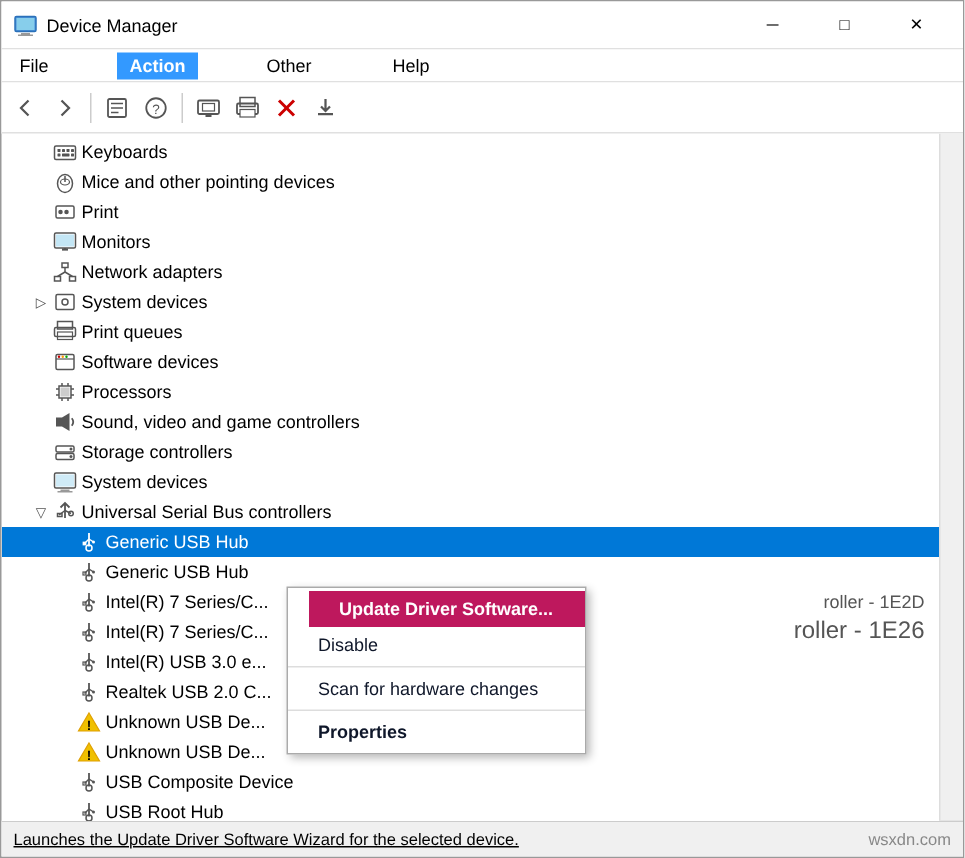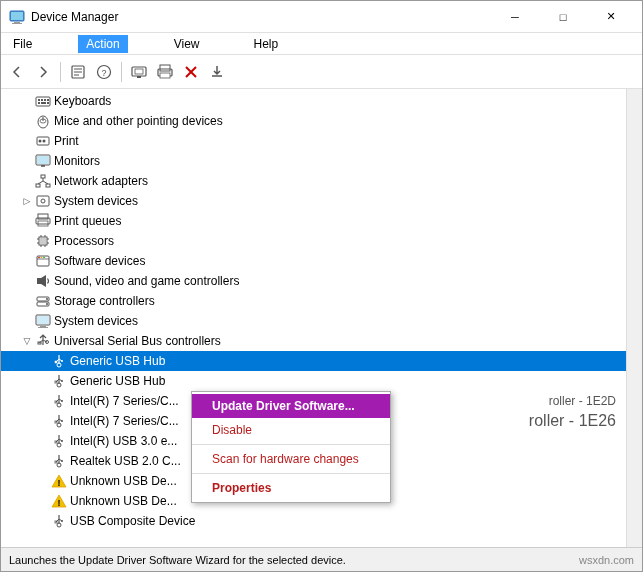--- a/index.html
+++ b/index.html
@@ -159,40 +159,40 @@
       border: 1px solid #aaa;
       box-shadow: 2px 2px 6px rgba(0,0,0,0.3);
       z-index: 100;
       width: 200px;
       padding: 2px 0;
     }
     .ctx-item {
       padding: 5px 20px;
       cursor: pointer;
       font-size: 12px;
-      color: #b91c1c;
-    }
-    .ctx-item.active { background: #a21caf; color: #fff; }
+      color: #0f172a;
+    }
+    .ctx-item.active { background: #be185d; color: #fff; margin-left: 14px; }
     .ctx-separator {
       height: 1px;
       background: #ddd;
       margin: 2px 0;
     }
     .status-bar {
       height: 24px;
       border-top: 1px solid #ccc;
       display: flex;
       align-items: center;
       padding: 0 8px;
       background: #f0f0f0;
       font-size: 11px;
       color: #000;
       justify-content: space-between;
     }
-    .status-text { flex: 1; }
+    .status-text { flex: 1; text-decoration: underline; }
     .status-brand { color: #888; font-size: 11px; text-align: center; }
 
     
     .warn-icon {
       width: 16px;
       height: 16px;
       margin-right: 3px;
       flex-shrink: 0;
       position: relative;
     }
@@ -215,22 +215,22 @@
     <span class="title-bar-text">Device Manager</span>
     <div class="title-bar-controls">
       <button class="title-btn">─</button>
       <button class="title-btn">□</button>
       <button class="title-btn close">✕</button>
     </div>
   </div>
 
   <div class="menu-bar">
     <div class="menu-item">File</div>
-    <div class="menu-item" style="background:#3399ff;color:#fff;">Action</div>
-    <div class="menu-item">View</div>
+    <div class="menu-item" style="background:#3399ff;color:#fff;font-weight:bold;">Action</div>
+    <div class="menu-item">Other</div>
     <div class="menu-item">Help</div>
   </div>
 
   <div class="toolbar">
     <button class="tb-btn">
       <svg width="16" height="16" viewBox="0 0 16 16">
           <path d="M10 3L5 8l5 5" stroke="#555" stroke-width="1.5" fill="none"></path>
         </svg>
     </button>
     <button class="tb-btn">
@@ -375,20 +375,35 @@
         <span class="indent" style="width:16px"></span>
         <span class="expand-icon"> </span>
         <span class="node-icon">
           <svg width="16" height="16" viewBox="0 0 16 16">
               <rect x="3" y="1" width="10" height="5" fill="none" stroke="#555" stroke-width="1"></rect>
               <rect x="1" y="5" width="14" height="6" rx="1" fill="none" stroke="#555" stroke-width="1"></rect>
               <rect x="3" y="8" width="10" height="5" fill="none" stroke="#555" stroke-width="0.8"></rect>
             </svg>
         </span>
         <span class="item-label">Print queues</span>
+      </div>
+
+      <div class="tree-item">
+        <span class="indent" style="width:16px"></span>
+        <span class="expand-icon"> </span>
+        <span class="node-icon">
+          <svg width="16" height="16" viewBox="0 0 16 16">
+              <rect x="2" y="3" width="12" height="10" rx="1" fill="none" stroke="#555" stroke-width="1"></rect>
+              <line x1="2" y1="6" x2="14" y2="6" stroke="#555" stroke-width="0.8"></line>
+              <circle cx="4" cy="4.5" r="0.8" fill="#c00"></circle>
+              <circle cx="6.5" cy="4.5" r="0.8" fill="#f90"></circle>
+              <circle cx="9" cy="4.5" r="0.8" fill="#0a0"></circle>
+            </svg>
+        </span>
+        <span class="item-label">Software devices</span>
       </div>
 
       <div class="tree-item">
         <span class="indent" style="width:16px"></span>
         <span class="expand-icon"> </span>
         <span class="node-icon">
           <svg width="16" height="16" viewBox="0 0 16 16">
               <rect x="4" y="4" width="8" height="8" fill="none" stroke="#555" stroke-width="1"></rect>
               <rect x="5" y="5" width="6" height="6" fill="#ccc"></rect>
               <line x1="6" y1="2" x2="6" y2="4" stroke="#555" stroke-width="1"></line>
@@ -402,35 +417,20 @@
             </svg>
         </span>
         <span class="item-label">Processors</span>
       </div>
 
       <div class="tree-item">
         <span class="indent" style="width:16px"></span>
         <span class="expand-icon"> </span>
         <span class="node-icon">
           <svg width="16" height="16" viewBox="0 0 16 16">
-              <rect x="2" y="3" width="12" height="10" rx="1" fill="none" stroke="#555" stroke-width="1"></rect>
-              <line x1="2" y1="6" x2="14" y2="6" stroke="#555" stroke-width="0.8"></line>
-              <circle cx="4" cy="4.5" r="0.8" fill="#c00"></circle>
-              <circle cx="6.5" cy="4.5" r="0.8" fill="#f90"></circle>
-              <circle cx="9" cy="4.5" r="0.8" fill="#0a0"></circle>
-            </svg>
-        </span>
-        <span class="item-label">Software devices</span>
-      </div>
-
-      <div class="tree-item">
-        <span class="indent" style="width:16px"></span>
-        <span class="expand-icon"> </span>
-        <span class="node-icon">
-          <svg width="16" height="16" viewBox="0 0 16 16">
               <rect x="2" y="5" width="4" height="6" fill="#555"></rect>
               <polygon points="6,5 11,2 11,14 6,11" fill="#555"></polygon>
               <path d="M12.5 5.5 Q14.5 8 12.5 10.5" stroke="#555" stroke-width="1.2" fill="none"></path>
             </svg>
         </span>
         <span class="item-label">Sound, video and game controllers</span>
       </div>
 
       <div class="tree-item">
         <span class="indent" style="width:16px"></span>
@@ -606,20 +606,35 @@
               <circle cx="8" cy="12" r="2" fill="none" stroke="#555" stroke-width="1"></circle>
               <line x1="8" y1="6" x2="11" y2="8" stroke="#555" stroke-width="1"></line>
               <line x1="8" y1="6" x2="5" y2="9" stroke="#555" stroke-width="1"></line>
               <circle cx="11" cy="8" r="1" fill="#555"></circle>
               <rect x="4" y="8" width="2" height="2" fill="none" stroke="#555" stroke-width="0.8"></rect>
             </svg>
         </span>
         <span class="item-label">USB Composite Device</span>
       </div>
 
+      <div class="tree-item">
+        <span class="indent" style="width:32px"></span>
+        <span class="expand-icon"> </span>
+        <span class="node-icon">
+          <svg width="16" height="16" viewBox="0 0 16 16">
+              <path d="M8 2 L8 11" stroke="#555" stroke-width="1.2"></path>
+              <circle cx="8" cy="12" r="2" fill="none" stroke="#555" stroke-width="1"></circle>
+              <line x1="8" y1="6" x2="11" y2="8" stroke="#555" stroke-width="1"></line>
+              <line x1="8" y1="6" x2="5" y2="9" stroke="#555" stroke-width="1"></line>
+              <circle cx="11" cy="8" r="1" fill="#555"></circle>
+              <rect x="4" y="8" width="2" height="2" fill="none" stroke="#555" stroke-width="0.8"></rect>
+            </svg>
+        </span>
+        <span class="item-label">USB Root Hub</span>
+      </div>
 
     </div>
 
     <div style="width:16px;background:#f0f0f0;border-left:1px solid #ddd;">
     </div>
 
     <div class="context-menu">
       <div class="ctx-item active">
         <strong>Update Driver Software...</strong>
       </div>

